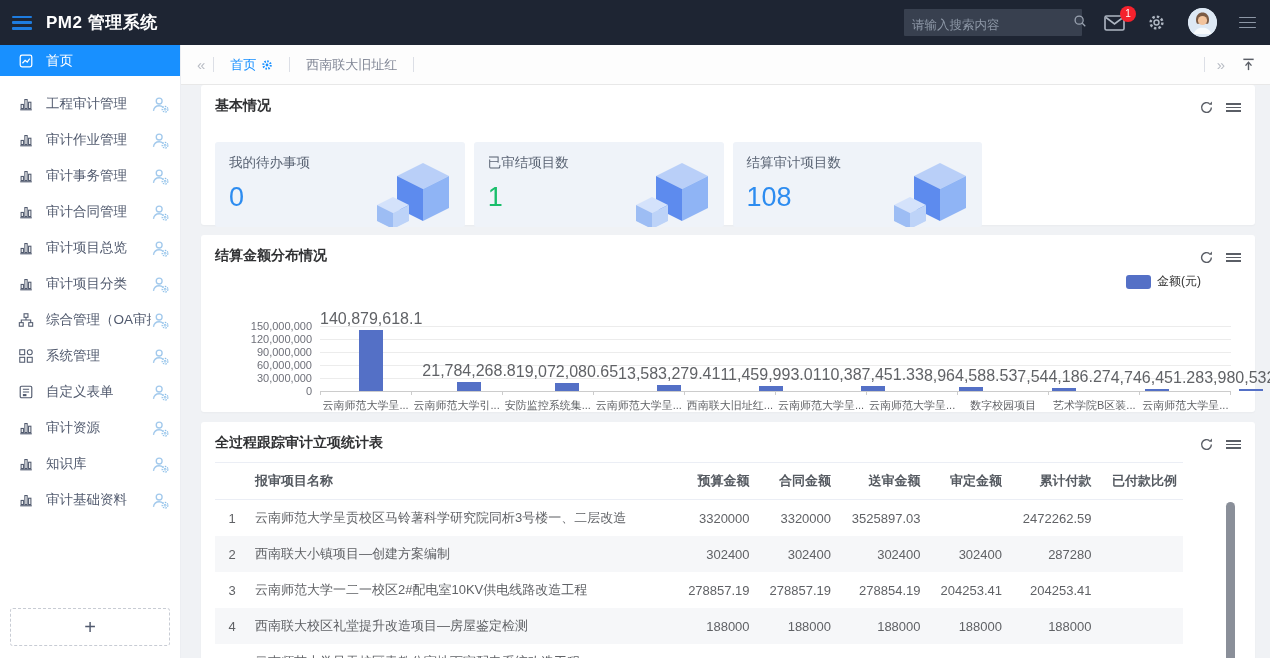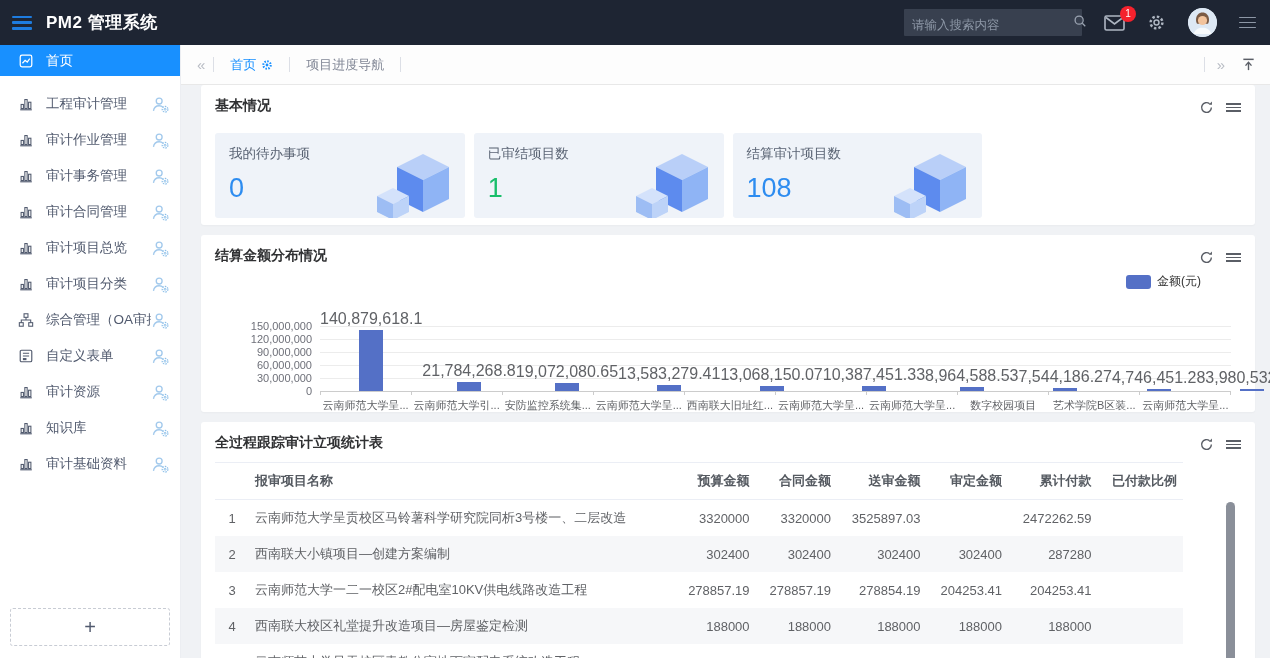--- a/index.html
+++ b/index.html
@@ -53,21 +53,21 @@
   .panel { background:#fff; border-radius:3px; padding:12px 14px; margin-bottom:10px;
     box-shadow:0 1px 2px rgba(0,0,0,.03); }
   .panel-head { display:flex; align-items:flex-end;gap:12px; }
   .panel-title { font-size:14px; font-weight:bold; color:#303133; }
   .panel-tools { margin-left:auto; display:flex; align-items:center; gap:12px; }
   .tool { cursor:pointer; display:flex; }
   .menu-lines { width:15px; height:9px; display:flex; flex-direction:column; justify-content:space-between; }
   .menu-lines i { height:1.6px; background:#5a5e66; }
 
   
-  .cards { display:grid; grid-template-columns:repeat(4,1fr); gap:9px; margin-top:18px; }
+  .cards { display:grid; grid-template-columns:repeat(4,1fr); gap:9px; margin-top:27px; }
   .card { background:#eff3f9; border-radius:3px; height:85px; padding:12px 14px;
     position:relative; overflow:hidden; cursor:pointer; }
   .card .c-label { font-size:13.5px; color:#5a6474; }
   .card .c-value { font-size:27px; margin-top:10px; }
   .card svg.iso { position:absolute; right:6px; bottom:-4px; }
 
   
   .legend-row { display:flex; justify-content:flex-end; padding:8px 40px 4px 0; }
   .legend { display:flex; align-items:center; gap:6px; font-size:12px; color:#333; cursor:pointer; }
   .legend .sw { width:25px; height:14px; border-radius:3px; }
@@ -294,20 +294,39 @@
               <circle cx="8.6" cy="6.4" r="3.1" fill="none" stroke="#a2c9ec" stroke-width="1.4"></circle>
               <path d="M2.6 16.8c.5-3.6 3-5.5 6-5.5 1.6 0 3 .5 4.1 1.5" fill="none" stroke="#a2c9ec" stroke-width="1.4"></path>
               <circle cx="14.8" cy="15" r="3" fill="#fff" stroke="#8cbfe9" stroke-width="1.3" stroke-dasharray="1.6 1.1"></circle>
               <circle cx="14.8" cy="15" r="1" fill="none" stroke="#8cbfe9" stroke-width="1"></circle>
             </svg>
           </span>
         </div>
         <div class="side-item">
           <span style="display:flex;">
             <svg width="16" height="16" viewBox="0 0 18 18">
+              <rect x="2" y="2" width="5.5" height="5.5" fill="none" stroke="#515a6e" stroke-width="1.2"></rect>
+              <rect x="10.5" y="2" width="5.5" height="5.5" rx="2.7" fill="none" stroke="#515a6e" stroke-width="1.2"></rect>
+              <rect x="2" y="10.5" width="5.5" height="5.5" fill="none" stroke="#515a6e" stroke-width="1.2"></rect>
+              <rect x="10.5" y="10.5" width="5.5" height="5.5" fill="none" stroke="#515a6e" stroke-width="1.2"></rect>
+            </svg>
+          </span>
+          <span class="s-label">系统管理</span>
+          <span style="display:flex;">
+            <svg width="19" height="19" viewBox="0 0 20 20">
+              <circle cx="8.6" cy="6.4" r="3.1" fill="none" stroke="#a2c9ec" stroke-width="1.4"></circle>
+              <path d="M2.6 16.8c.5-3.6 3-5.5 6-5.5 1.6 0 3 .5 4.1 1.5" fill="none" stroke="#a2c9ec" stroke-width="1.4"></path>
+              <circle cx="14.8" cy="15" r="3" fill="#fff" stroke="#8cbfe9" stroke-width="1.3" stroke-dasharray="1.6 1.1"></circle>
+              <circle cx="14.8" cy="15" r="1" fill="none" stroke="#8cbfe9" stroke-width="1"></circle>
+            </svg>
+          </span>
+        </div>
+        <div class="side-item">
+          <span style="display:flex;">
+            <svg width="16" height="16" viewBox="0 0 18 18">
               <rect x="2.5" y="2.5" width="13" height="13" rx="1.5" fill="none" stroke="#515a6e" stroke-width="1.3"></rect>
               <path d="M5.5 6h7M5.5 9h7" stroke="#515a6e" stroke-width="1.2"></path>
               <path d="M5.5 12.5h4" stroke="#515a6e" stroke-width="2.4"></path>
             </svg>
           </span>
           <span class="s-label">自定义表单</span>
           <span style="display:flex;">
             <svg width="19" height="19" viewBox="0 0 20 20">
               <circle cx="8.6" cy="6.4" r="3.1" fill="none" stroke="#a2c9ec" stroke-width="1.4"></circle>
               <path d="M2.6 16.8c.5-3.6 3-5.5 6-5.5 1.6 0 3 .5 4.1 1.5" fill="none" stroke="#a2c9ec" stroke-width="1.4"></path>
@@ -386,21 +405,21 @@
             <span>首页</span>
             <span style="display: flex;">
               <svg width="12" height="12" viewBox="0 0 20 20">
                 <circle cx="10" cy="10" r="6.2" fill="none" stroke="#1890ff" stroke-width="3.4" stroke-dasharray="2.6 2.2"></circle>
                 <circle cx="10" cy="10" r="2.4" fill="#1890ff"></circle>
               </svg>
             </span>
           </span>
           <span class="tab-sep"></span>
           <span class="tab">
-            <span>项目进度导航</span>
+            <span>西南联大旧址红</span>
           </span>
           <span class="tab-sep"></span>
         </span>
       <div class="tabbar-right">
         <span class="tab-sep"></span>
         <span class="chev">»</span>
         <span class="tool" style="padding:0 4px;">
           <svg width="15" height="15" viewBox="0 0 16 16">
               <path d="M2.5 2.5h11" stroke="#5a5e66" stroke-width="1.6"></path>
               <path d="M8 14V6.2" stroke="#5a5e66" stroke-width="1.5"></path>
@@ -517,21 +536,21 @@
                 </div>
                 <div class="bar-group">
                   <div class="bar-label">19,072,080.65</div>
                   <div class="bar" style="background: rgb(84, 112, 198); height: 8px;"></div>
                 </div>
                 <div class="bar-group">
                   <div class="bar-label">13,583,279.41</div>
                   <div class="bar" style="background: rgb(84, 112, 198); height: 6px;"></div>
                 </div>
                 <div class="bar-group">
-                  <div class="bar-label">13,068,150.07</div>
+                  <div class="bar-label">11,459,993.01</div>
                   <div class="bar" style="background: rgb(84, 112, 198); height: 5px;"></div>
                 </div>
                 <div class="bar-group">
                   <div class="bar-label">10,387,451.33</div>
                   <div class="bar" style="background: rgb(84, 112, 198); height: 5px;"></div>
                 </div>
                 <div class="bar-group">
                   <div class="bar-label">8,964,588.53</div>
                   <div class="bar" style="background: rgb(84, 112, 198); height: 4px;"></div>
                 </div>

